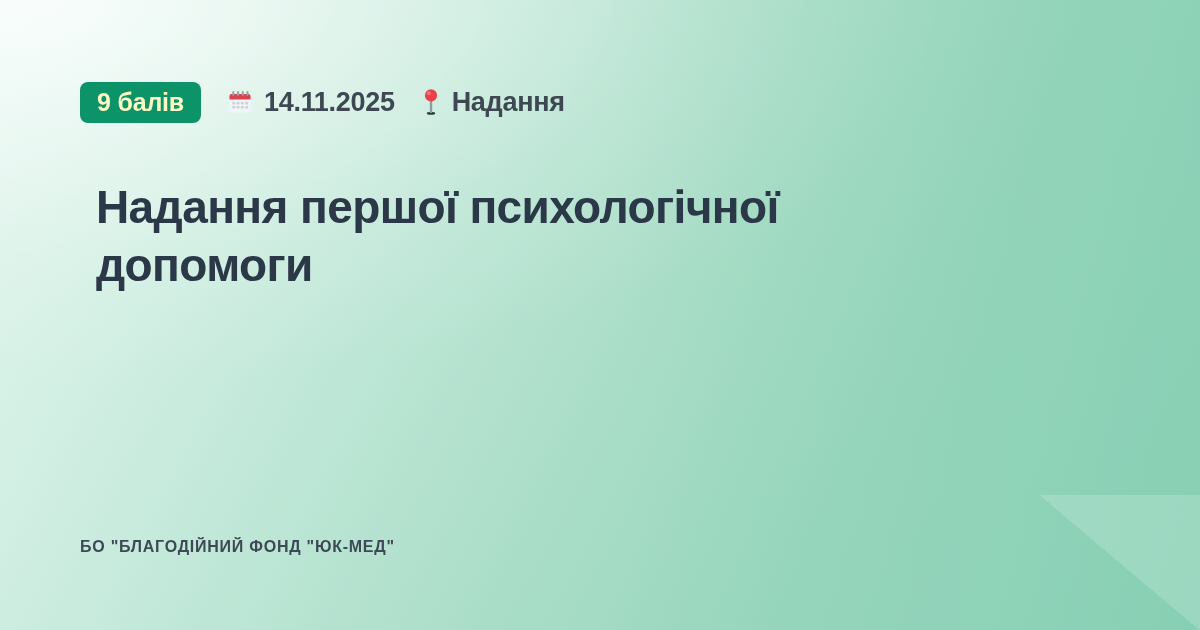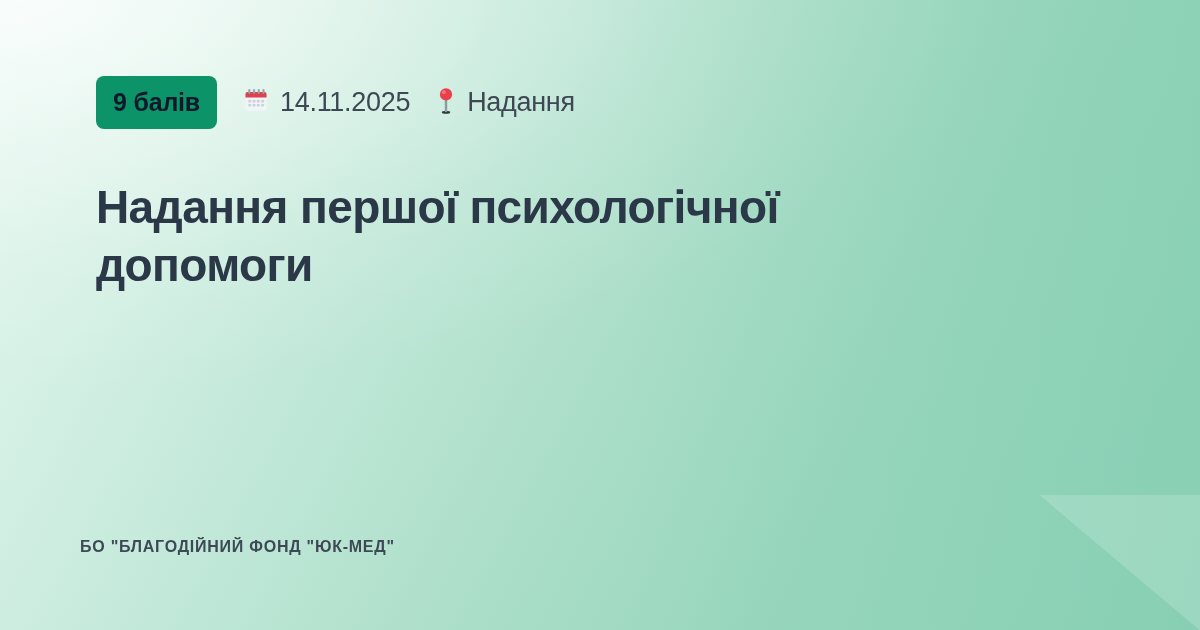--- a/index.html
+++ b/index.html
@@ -80,40 +80,40 @@
     display: flex;
     align-items: center;
     gap: 26px;
     height: 48px;
   }
 
   .badge {
     display: inline-flex;
     align-items: center;
     justify-content: center;
-    height: 53px;
+    height: 41px;
     padding: 0 17px;
     border-radius: 8px;
     background: #0c9468;
-    color: #0f172a;
+    color: #fef9c3;
     font-size: 25px;
     font-weight: 700;
     line-height: 1;
     letter-spacing: -0.2px;
     white-space: nowrap;
     box-sizing: border-box;
-    margin-left: 16px;
   }
 
   .meta-item {
     display: inline-flex;
+    align-items: center;
     gap: 11px;
     color: #3d4852;
     font-size: 27px;
-    font-weight: 400;
+    font-weight: 700;
     letter-spacing: -0.3px;
     white-space: nowrap;
   }
 
   .meta-item .emoji {
     font-size: 25px;
     line-height: 1;
     display: inline-block;
   }
 

